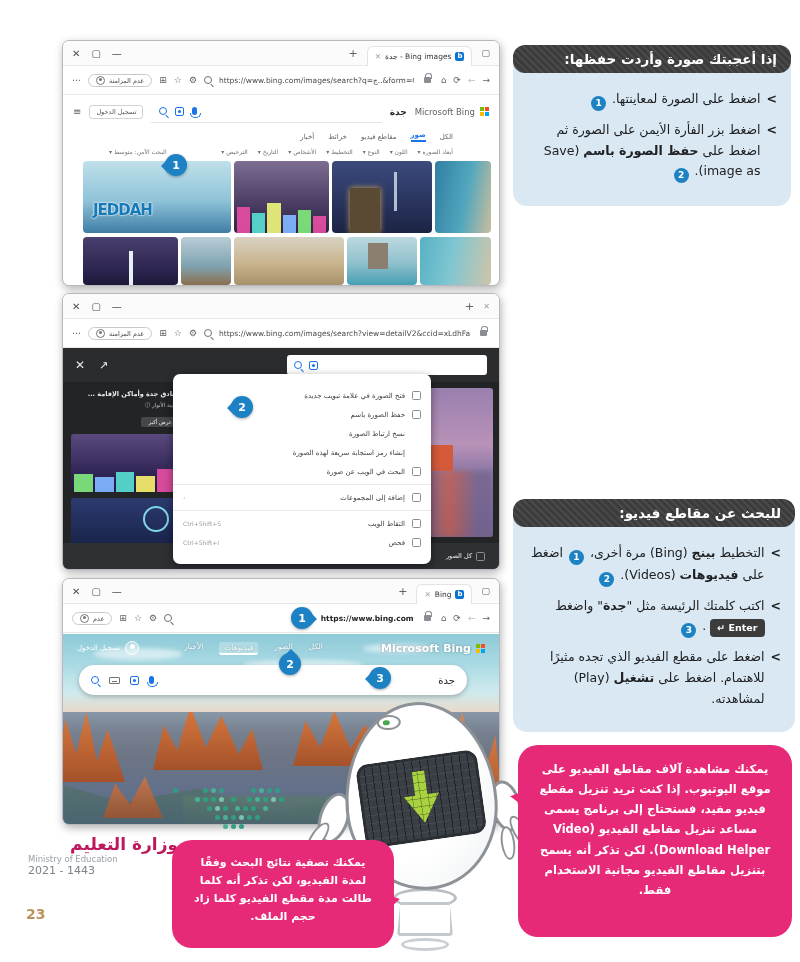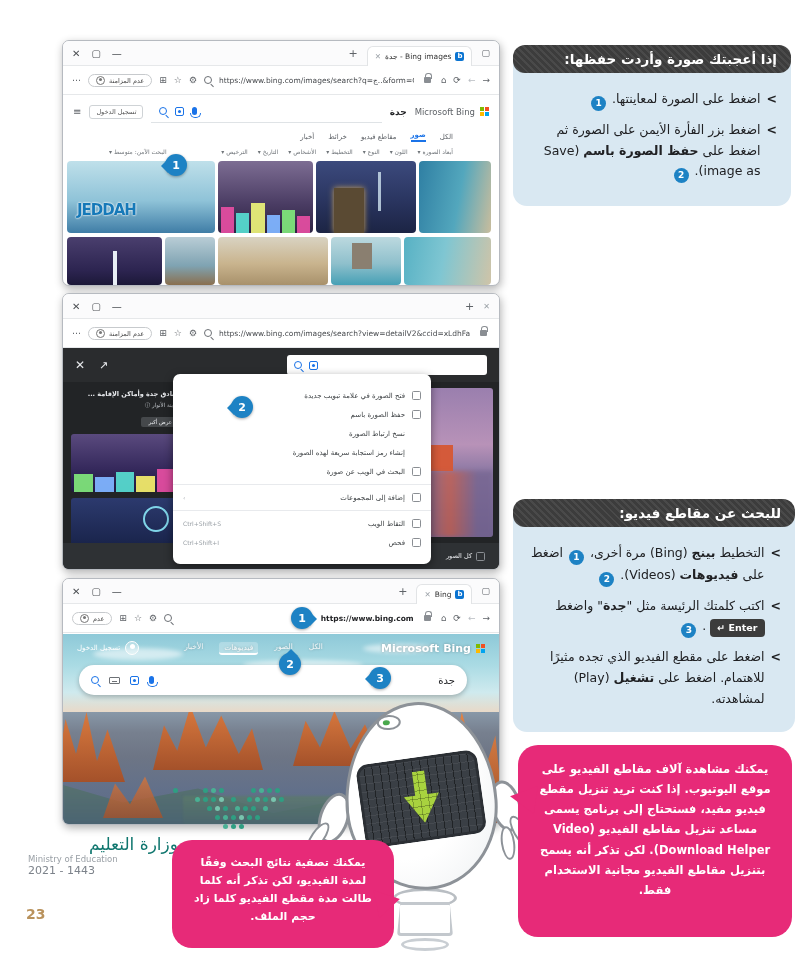--- a/index.html
+++ b/index.html
@@ -100,39 +100,39 @@
 
   
   .ministry{position:absolute;direction:rtl;text-align:right}
   .dots{position:relative;width:130px;height:46px}
   .dots::before{content:"";position:absolute;width:5px;height:5px;border-radius:50%;background:#2f9e82;
     box-shadow:30px 0 #2f9e82,38px 0 #49b094,46px 0 #2f9e82,78px 0 #2f9e82,86px 0 #49b094,94px 0 #2f9e82,102px 0 #2f9e82,
     22px 9px #49b094,30px 9px #2f9e82,38px 9px #2f9e82,46px 9px #79c4ae,58px 9px #2f9e82,74px 9px #2f9e82,82px 9px #49b094,90px 9px #2f9e82,98px 9px #79c4ae,106px 9px #2f9e82,
     34px 18px #2f9e82,42px 18px #79c4ae,50px 18px #2f9e82,62px 18px #49b094,70px 18px #2f9e82,78px 18px #2f9e82,90px 18px #49b094,
     42px 27px #2f9e82,50px 27px #49b094,58px 27px #2f9e82,66px 27px #79c4ae,74px 27px #2f9e82,82px 27px #2f9e82,
     50px 36px #49b094,58px 36px #2f9e82,66px 36px #2f9e82}
-  .m-ar{font-size:17px;font-weight:normal;color:#0f766e;letter-spacing:1px}
+  .m-ar{font-size:17px;font-weight:bold;color:#be185d;letter-spacing:1px}
   .m-en{font-size:8.5px;color:#9aa0a6;direction:ltr;text-align:left}
   .m-yr{font-size:11px;color:#7c828a;direction:ltr;text-align:left}
   .pageno{position:absolute;font-size:14px;font-weight:bold;color:#b9925c}
 
   
   .s1-search{height:33px;display:flex;align-items:center;padding:0 10px;gap:8px;direction:rtl}
   .s1-logo{display:flex;align-items:center;gap:5px}
   .mslogo{display:inline-grid;grid-template-columns:4px 4px;grid-gap:1px}
   .mslogo i{width:4px;height:4px;display:block}
   .s1-query{font-size:9px;color:#202124;font-weight:bold}
   .s1-input{flex:1;border-bottom:1px solid #dfe3e6;height:22px;display:flex;align-items:center;gap:8px;
     direction:ltr;padding:0 8px}
   .s1-signin{border:1px solid #cfd3d6;border-radius:3px;font-size:6.5px;color:#555;padding:2px 6px}
   .s1-tabs{display:flex;direction:rtl;gap:14px;font-size:7px;color:#5f6368;padding:3px 46px 4px;align-items:center}
   .s1-tab-active{color:#1a73e8;border-bottom:2px solid #1a73e8;padding-bottom:1px;font-weight:bold}
   .s1-filters{display:flex;direction:rtl;gap:10px;font-size:6px;color:#70757a;padding:2px 46px 5px;align-items:center}
   .s1-safe{margin-right:auto;display:flex;gap:4px;align-items:center;font-size:6px;color:#70757a;direction:rtl}
-  .grid{position:absolute;left:4px;right:8px;display:flex;gap:3px}
+  .grid{position:absolute;left:20px;right:8px;display:flex;gap:3px}
   .thumb{border-radius:4px;position:relative;overflow:hidden}
   .jeddah-txt{position:absolute;left:10px;bottom:14px;font-size:15px;font-weight:bold;color:#1679b8;
     text-shadow:0 0 2px #fff,0 0 2px #fff;letter-spacing:-1px}
 
   
   .neon{position:absolute;bottom:0;left:0;right:0;height:46%;display:flex;align-items:flex-end;gap:2px;padding:0 3px}
   .neon i{flex:1;display:block;opacity:.95}
 
   
   .s2-dark{position:absolute;left:0;right:0;bottom:0;background:#222426}

